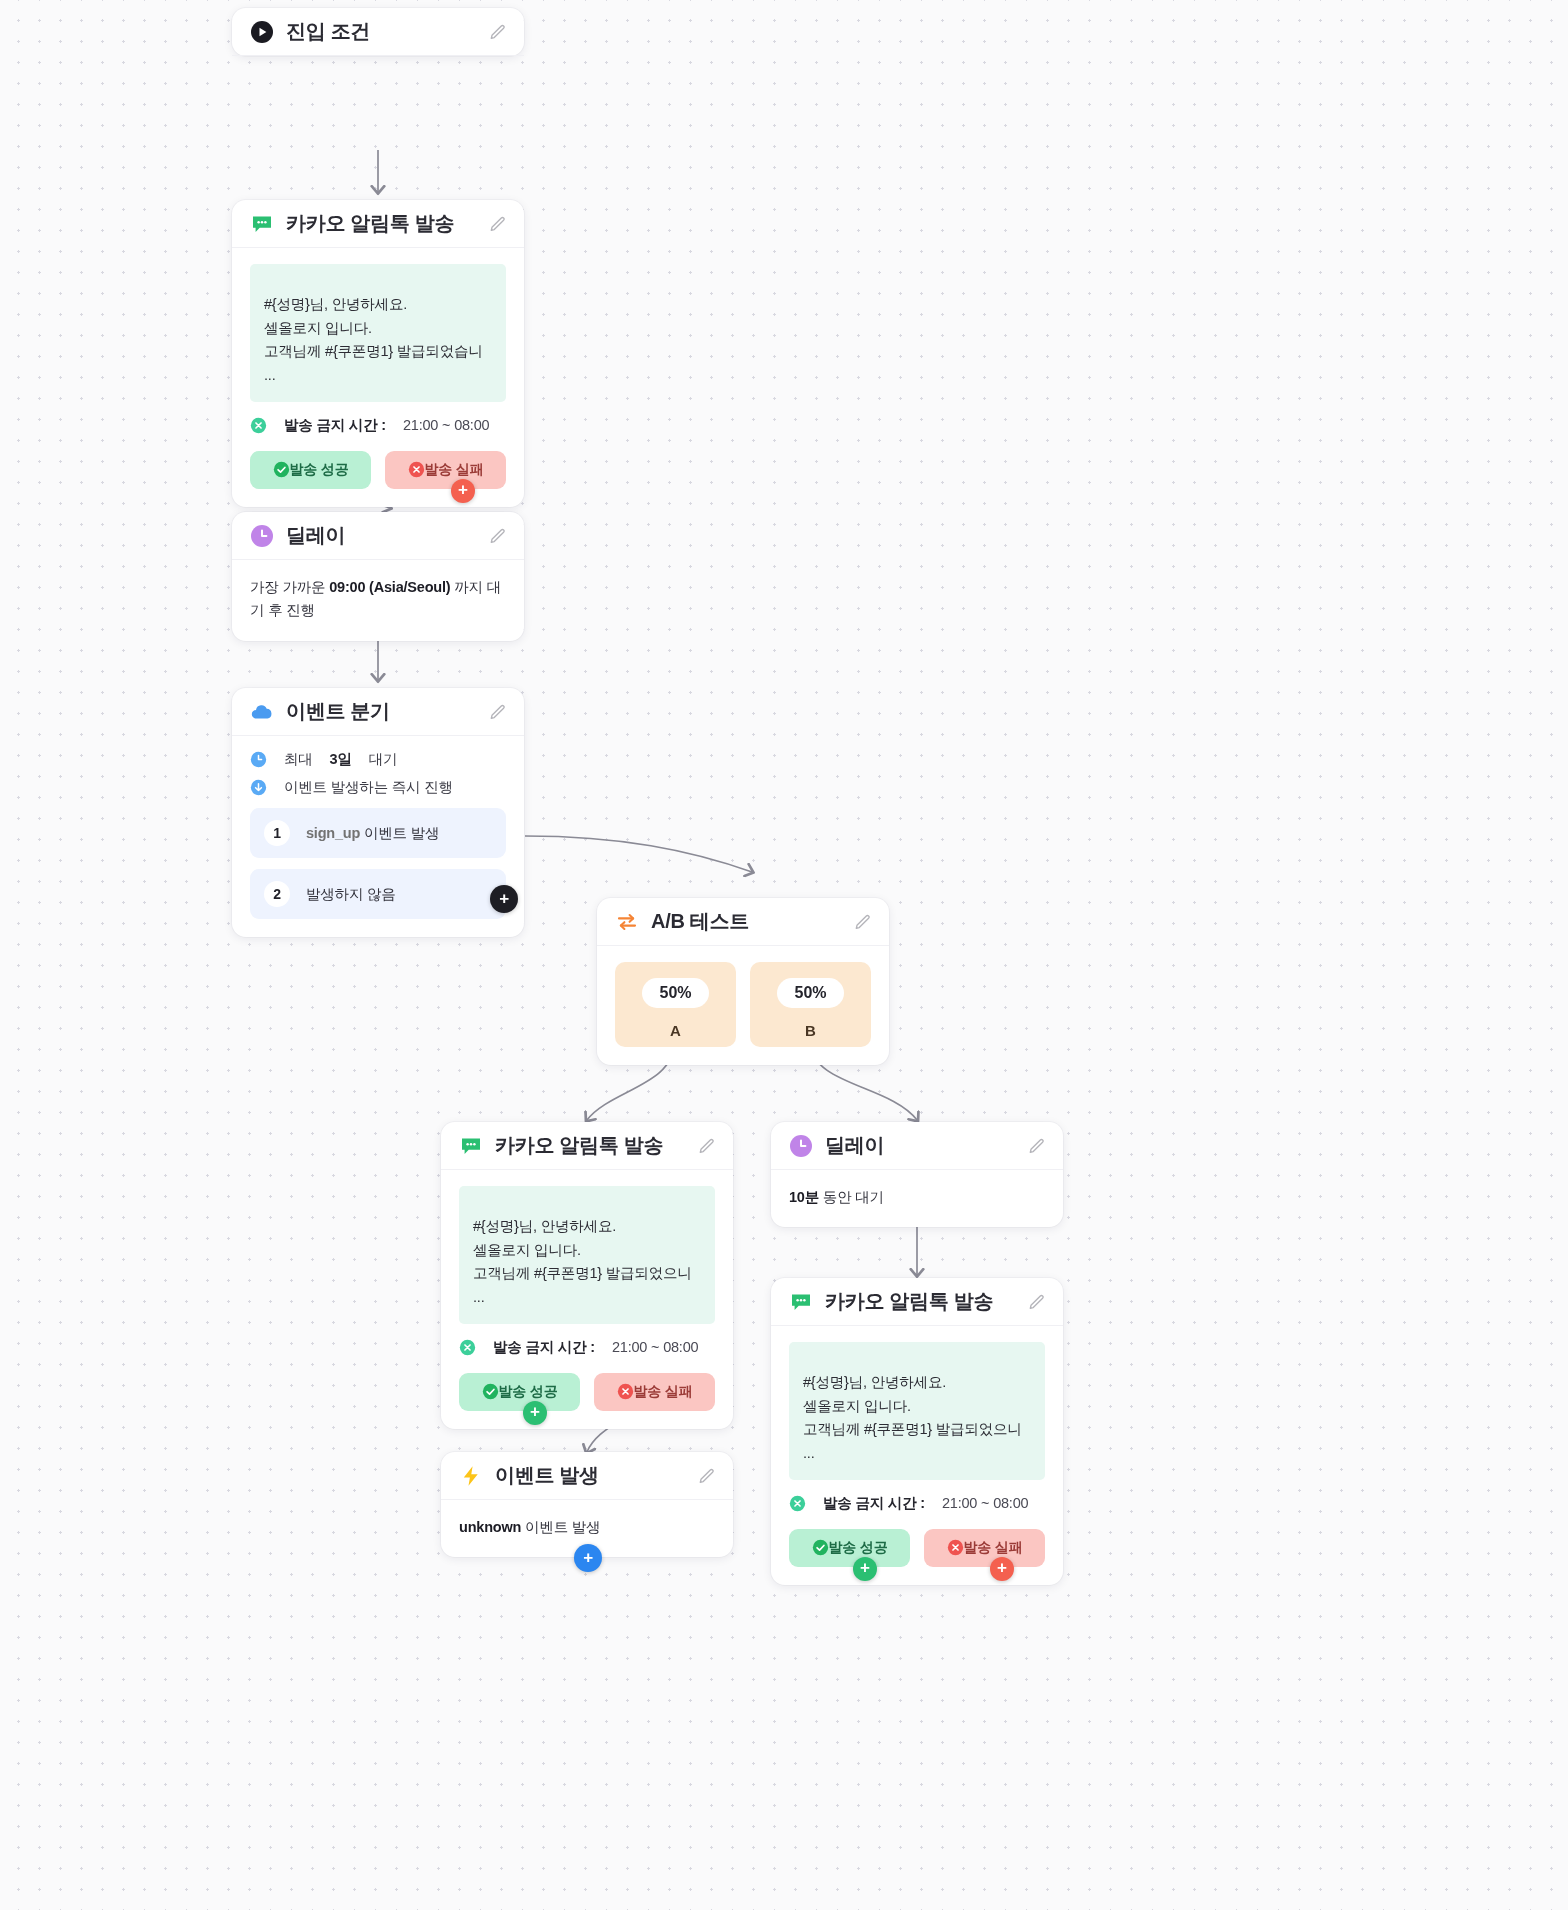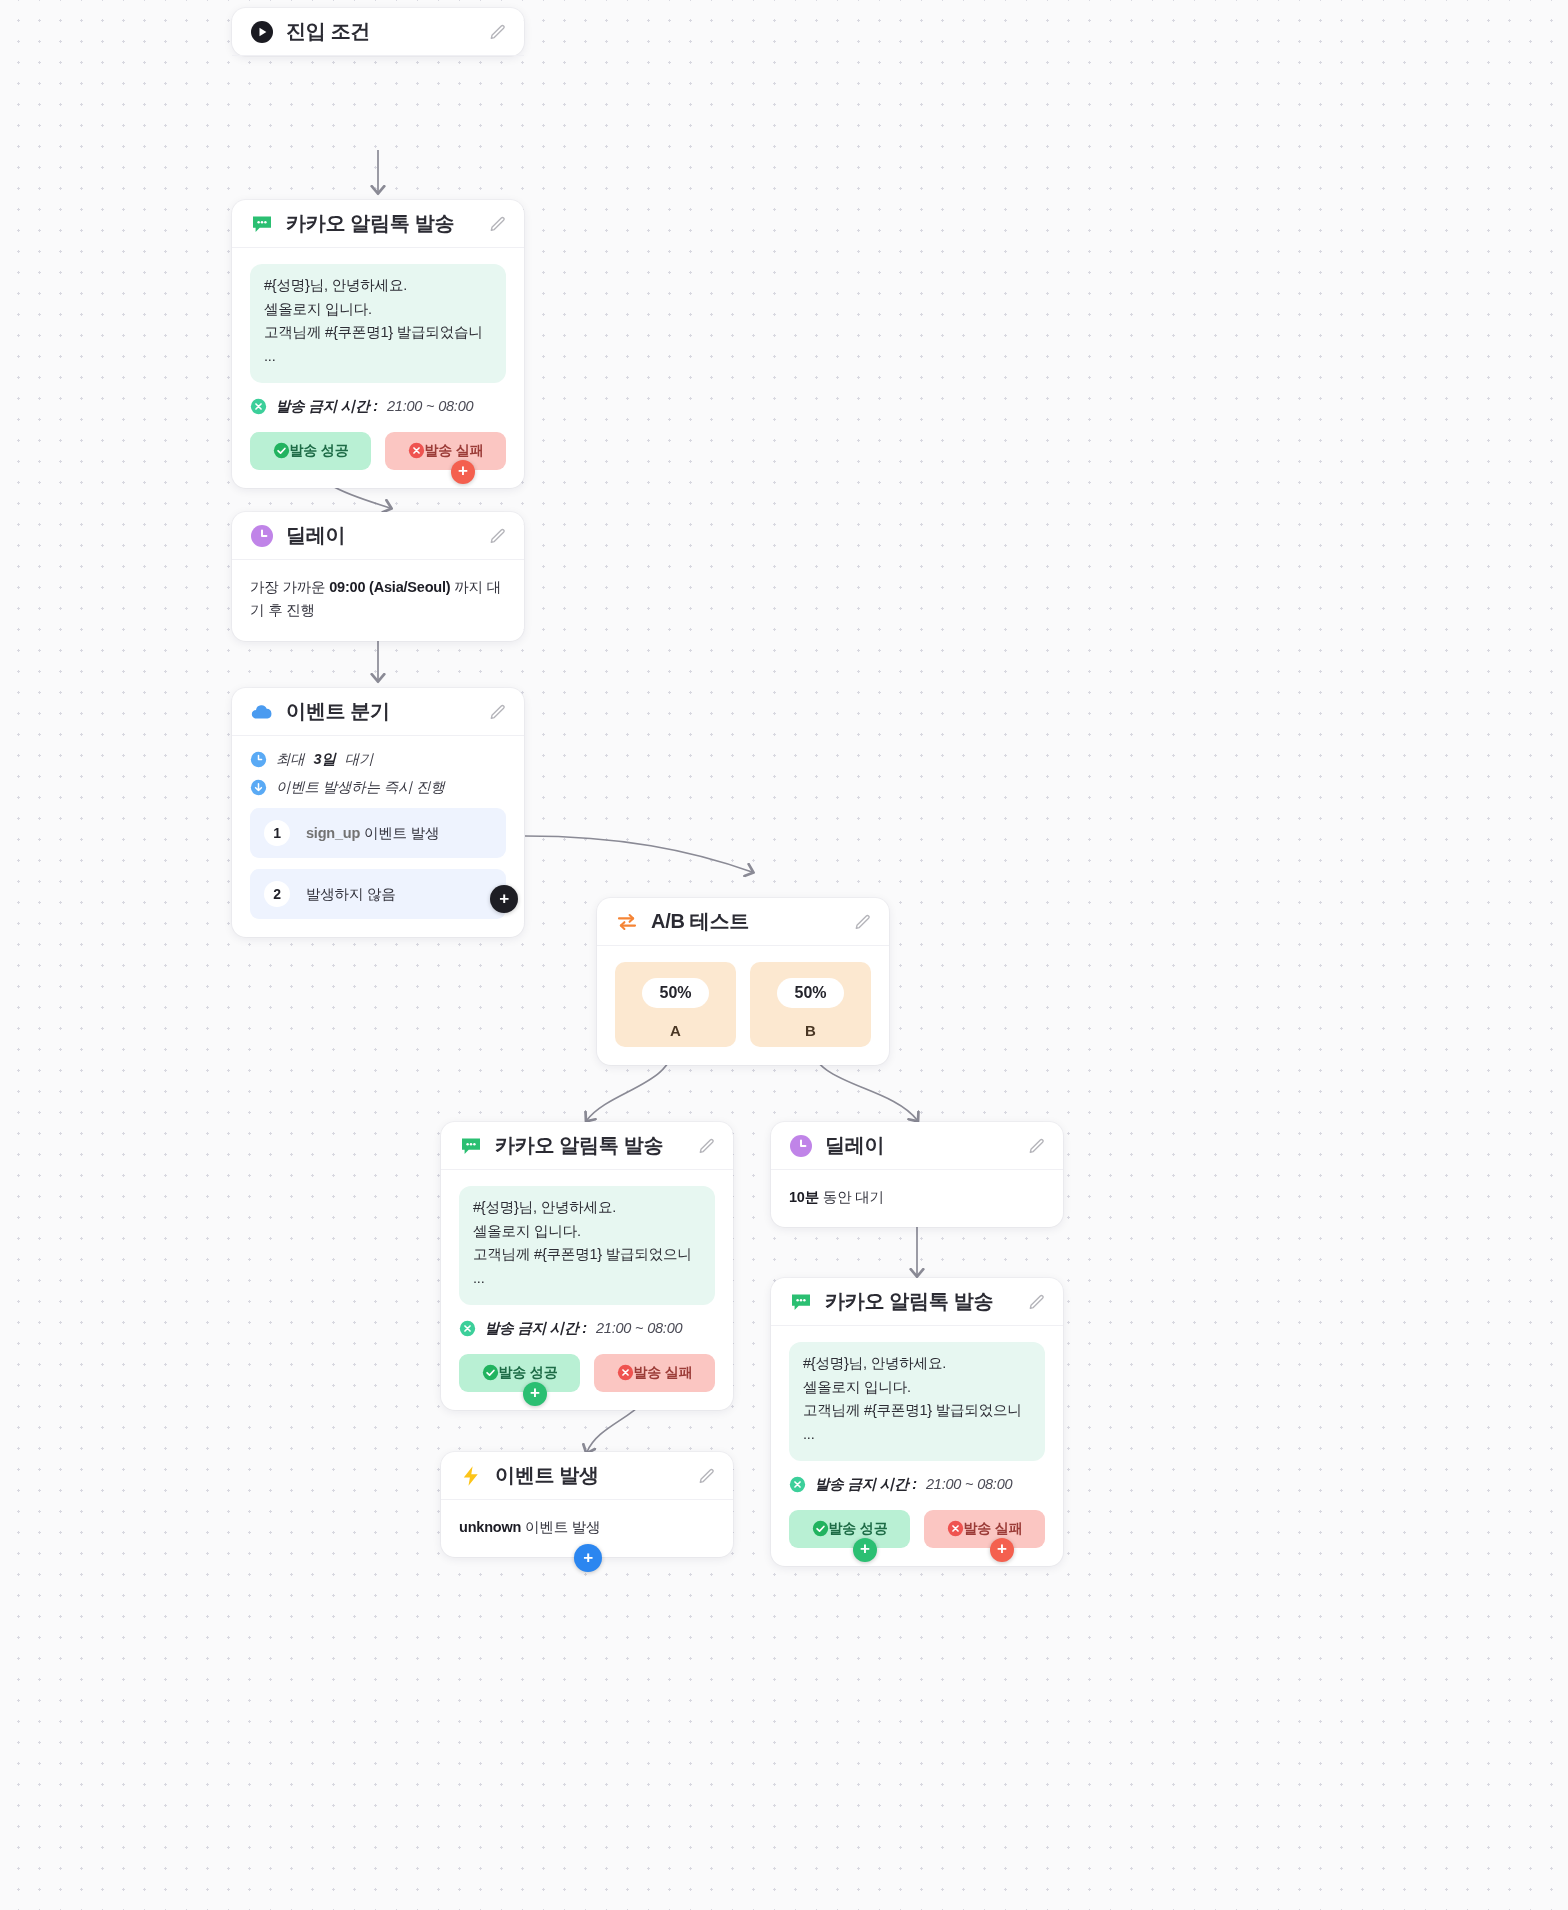--- a/index.html
+++ b/index.html
@@ -48,37 +48,36 @@
   }
   .node-body { padding: 16px 18px 18px 18px; }
 
   
   .ico { width: 24px; height: 24px; flex: none; display:block; }
   .ico-sm { width: 17px; height: 17px; flex: none; display:block; }
 
   
   .msg {
     background: #e7f7f1;
-    border-radius: 12px;
-    padding: 10px 14px 14px 14px;
+    border-radius: 5px;
+    padding: 29px 14px 14px 14px;
     font-size: 14.5px;
     line-height: 1.63;
     color: #2c2c34;
     white-space: pre-line;
     letter-spacing: -0.2px;
   }
   .meta-row {
     display: flex;
     align-items: center;
-    gap: 9px;
+    gap: 17px;
     margin-top: 14px;
     font-size: 14.5px;
     color: #3a3a44;
     letter-spacing: -0.2px;
-    font-style: italic;
   }
   .meta-row b { font-weight: bold; color: #26262e; }
   .meta-row .val { color: #4a4a55; }
 
   .btn-row { display: flex; gap: 14px; margin-top: 16px; position: relative; }
   .pill {
     flex: 1;
     border-radius: 9px;
     height: 38px;
     display: flex;

